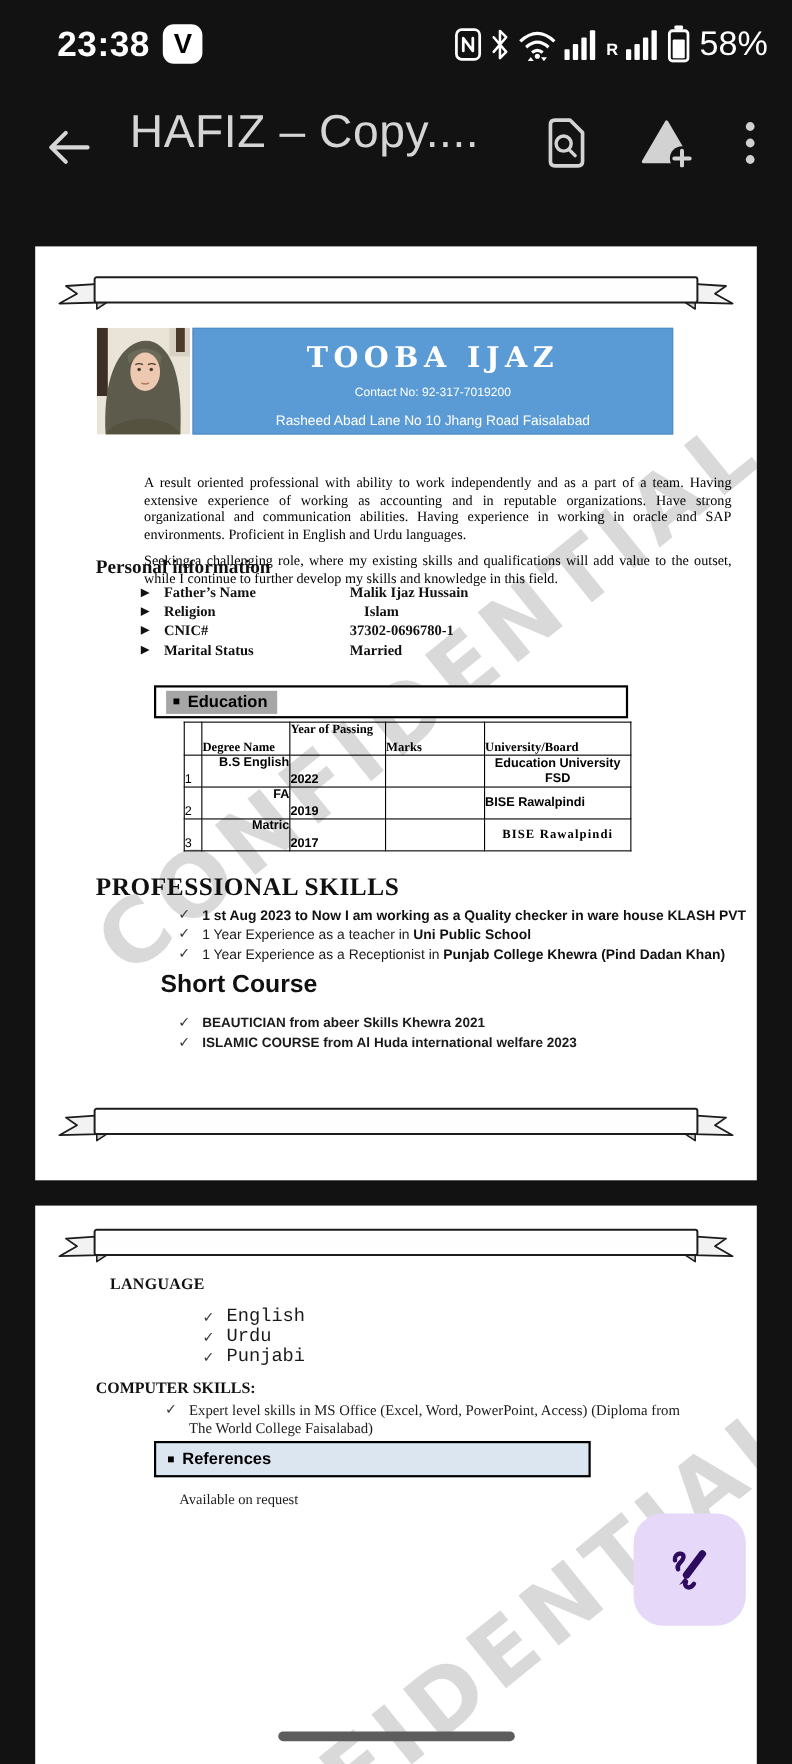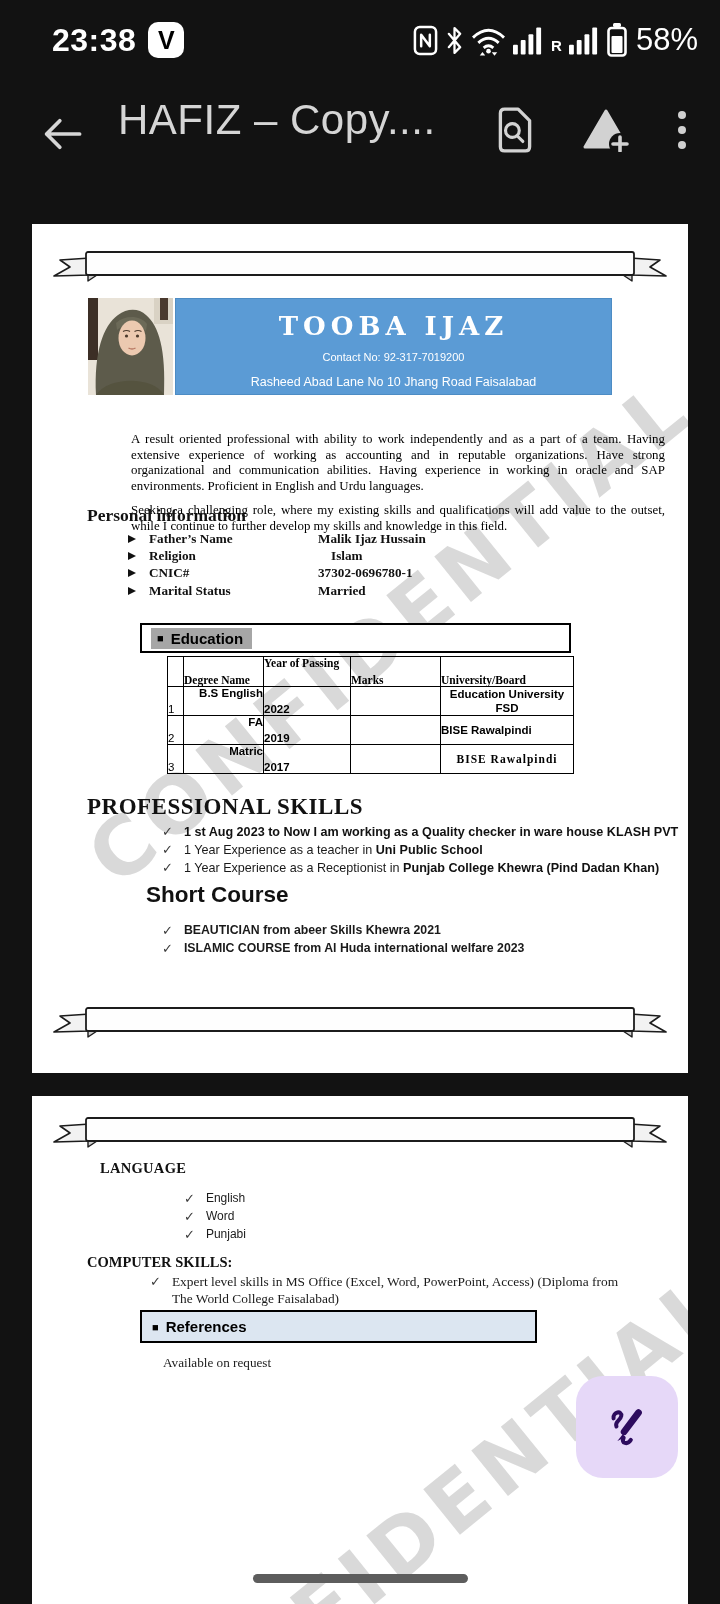--- a/index.html
+++ b/index.html
@@ -77,21 +77,21 @@
   .s-text b{font-weight:700;color:#111;}
   #skills-list{left:130px;top:599px;}
   .short-title{position:absolute;left:114px;top:658px;font-size:22.5px;font-weight:700;color:#111;}
   #short-list{left:130px;top:698px;}
   #short-list .check-row{line-height:17.5px;}
   #short-list .s-text{font-weight:700;font-size:12.3px;}
   
   .lang-title{position:absolute;left:68px;top:64px;font-size:14.5px;letter-spacing:.3px;}
   #lang-list{left:152px;top:94px;}
   #lang-list .check-row{line-height:16.6px;}
-  #lang-list .s-text{font-family:Liberation Sans, sans-serif;font-size:12px;}
+  #lang-list .s-text{font-family:Liberation Mono, monospace;font-size:17px;}
   .comp-title{position:absolute;left:55px;top:158px;font-size:14.5px;text-align:center;}
   #comp-list{left:118px;top:177px;width:482px;}
   #comp-list .s-text{font-family:"Liberation Serif",serif;font-size:13.4px;line-height:17px;width:458px;}
   .ref-box{position:absolute;left:108px;top:214px;width:397px;height:33px;border:2px solid #000;box-sizing:border-box;
     background:#dce6f1;display:flex;align-items:center;}
   .ref-title{margin-left:10px;font-weight:700;font-size:15px;color:#000;display:flex;align-items:center;}
   .ref-note{position:absolute;left:131px;top:259px;font-family:"Liberation Serif",serif;font-size:13.2px;color:#1b1b1b;}
   
   .fab{position:absolute;left:576px;top:1376px;width:102px;height:102px;background:#e6d8f8;border-radius:27px;
     display:flex;align-items:center;justify-content:center;}
@@ -352,21 +352,21 @@
 
     <div class="sec-title-serif lang-title">LANGUAGE</div>
 
     <div class="check-list" id="lang-list">
       <div class="check-row">
           <span class="chk">✓</span>
           <span class="s-text">English</span>
         </div>
       <div class="check-row">
           <span class="chk">✓</span>
-          <span class="s-text">Word</span>
+          <span class="s-text">Urdu</span>
         </div>
       <div class="check-row">
           <span class="chk">✓</span>
           <span class="s-text">Punjabi</span>
         </div>
     </div>
 
     <div class="sec-title-serif comp-title">COMPUTER SKILLS:</div>
 
     <div class="check-list" id="comp-list">

